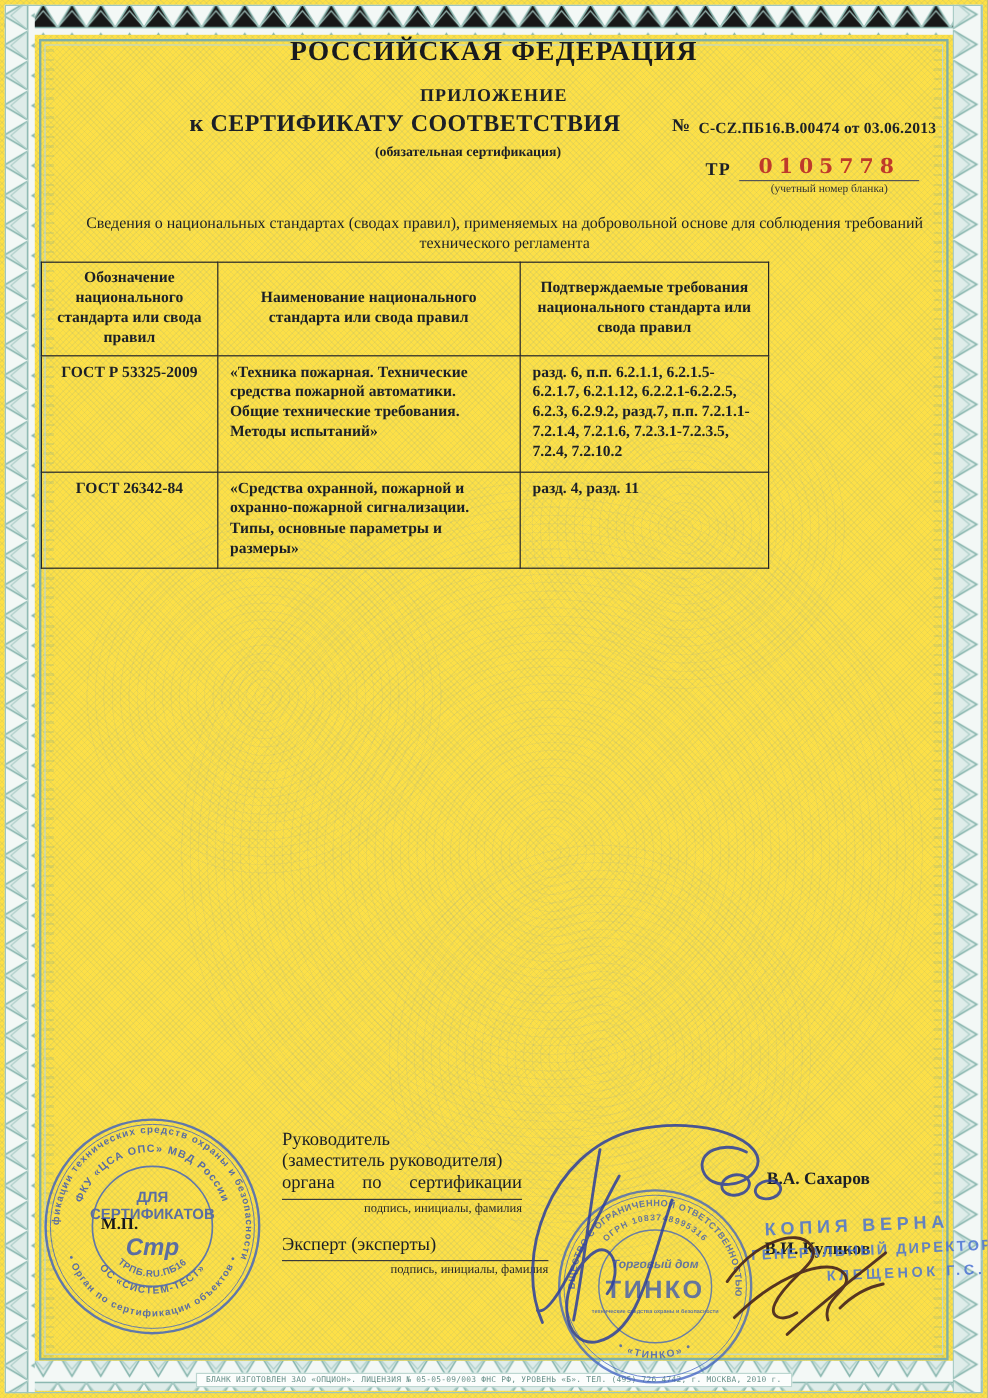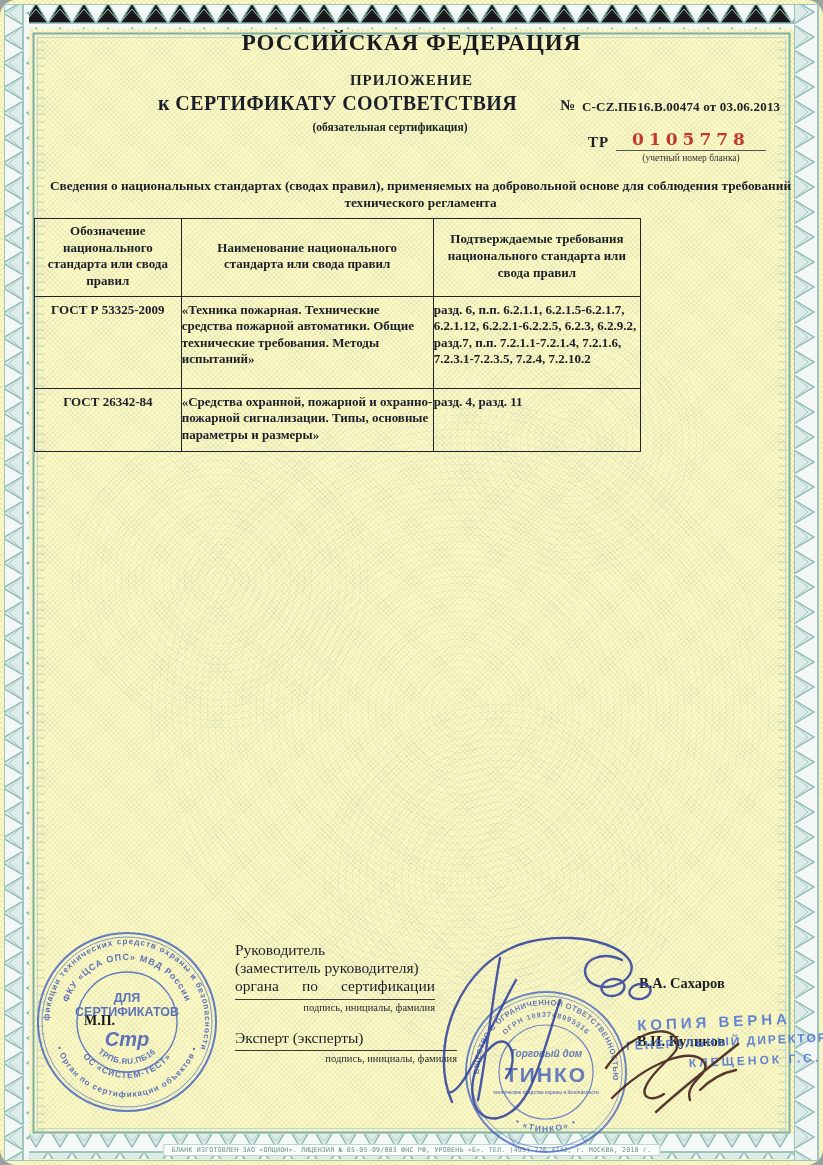--- a/index.html
+++ b/index.html
@@ -1,19 +1,19 @@
 <!DOCTYPE html>
 <html lang="ru"><head>
 <meta charset="utf-8">
 <style>
   html,body{margin:0;padding:0;background:#9aa39f;}
   .page{
     position:relative;width:823px;height:1165px;margin:0 auto;
-    background:#fef9c3;overflow:hidden;
-    font-family:"Liberation Serif",serif;color:#1b1f27;border-radius:16px;
+    background:#fde047;overflow:hidden;
+    font-family:"Liberation Serif",serif;color:#1b1f27;
   }
   .page::before{ 
     content:"";position:absolute;inset:0;z-index:0;pointer-events:none;
     background-image:
       repeating-linear-gradient(45deg, rgba(118,150,144,.11) 0 1px, transparent 1px 3.6px),
       repeating-linear-gradient(-45deg, rgba(118,150,144,.11) 0 1px, transparent 1px 3.6px);
   }
   .wm{position:absolute;border-radius:50%;z-index:0;pointer-events:none;
       background:repeating-radial-gradient(circle, rgba(96,132,196,.07) 0 1px, transparent 1px 7px);}
   #wm1{left:150px;top:400px;width:620px;height:620px;}
@@ -33,26 +33,26 @@
   .sub{left:0;right:0;top:72px;text-align:center;font-size:15px;font-weight:bold;letter-spacing:1px;}
   .certline{left:158px;top:92px;font-size:20px;font-weight:bold;letter-spacing:.4px;white-space:nowrap;}
   .numsign{left:560px;top:97px;font-size:15px;font-weight:bold;}
   .certnum{left:582px;top:99px;font-size:13px;font-weight:bold;letter-spacing:.2px;white-space:nowrap;}
   .mandatory{left:190px;top:121px;width:400px;text-align:center;font-size:11.5px;font-weight:bold;}
   .trlabel{left:588px;top:134px;font-size:15px;font-weight:bold;letter-spacing:1px;}
   .blanknum{left:616px;top:129px;width:150px;text-align:center;font-size:17px;font-weight:bold;
             letter-spacing:5px;color:#bf3a2b;font-family:"DejaVu Serif",serif;
             border-bottom:1.2px solid #555;padding-bottom:1px;}
   .blankcap{left:616px;top:153px;width:150px;text-align:center;font-size:9.5px;color:#333;}
-  .intro{left:42px;right:24px;top:177px;text-align:center;font-size:13.3px;font-weight:bold;line-height:1.3;}
+  .intro{left:42px;right:24px;top:177px;text-align:center;font-size:13.3px;font-weight:normal;line-height:1.3;}
 
   table.std{position:absolute;left:34px;top:218px;width:607px;border-collapse:collapse;table-layout:fixed;}
   table.std th, table.std td{border:1.7px solid #23252a;font-weight:bold;font-size:13px;line-height:1.28;vertical-align:top;}
   table.std th{text-align:center;padding:4px 10px 6px;height:56px;vertical-align:middle;}
-  table.std td{padding:5px 0 8px;}
+  table.std td{padding:5px 10px 8px;}
   td.c-des{text-align:center;padding-top:6px;}
   tr.r1 td{height:78px;} tr.r2 td{height:44px;}
   .col1{width:24.2%;} .col2{width:41.6%;} .col3{width:34.2%;}
 
   .sig1{left:235px;top:941px;width:200px;font-size:15.5px;line-height:1.16;}
   .sig1 .l3{display:block;text-align:justify;text-align-last:justify;border-bottom:1.2px solid #3a3a3a;padding-bottom:4px;font-family:Liberation Serif, serif;}
   .sigcap{font-size:10.5px;color:#2a2a2a;padding-top:2px;text-align:right;}
   .sig2{left:235px;top:1029px;width:222px;font-size:15.5px;}
   .sig2 .l1{display:block;border-bottom:1.2px solid #3a3a3a;padding-bottom:3px;}
   .name1{left:639px;top:975px;font-size:14.5px;font-weight:bold;white-space:nowrap;}

